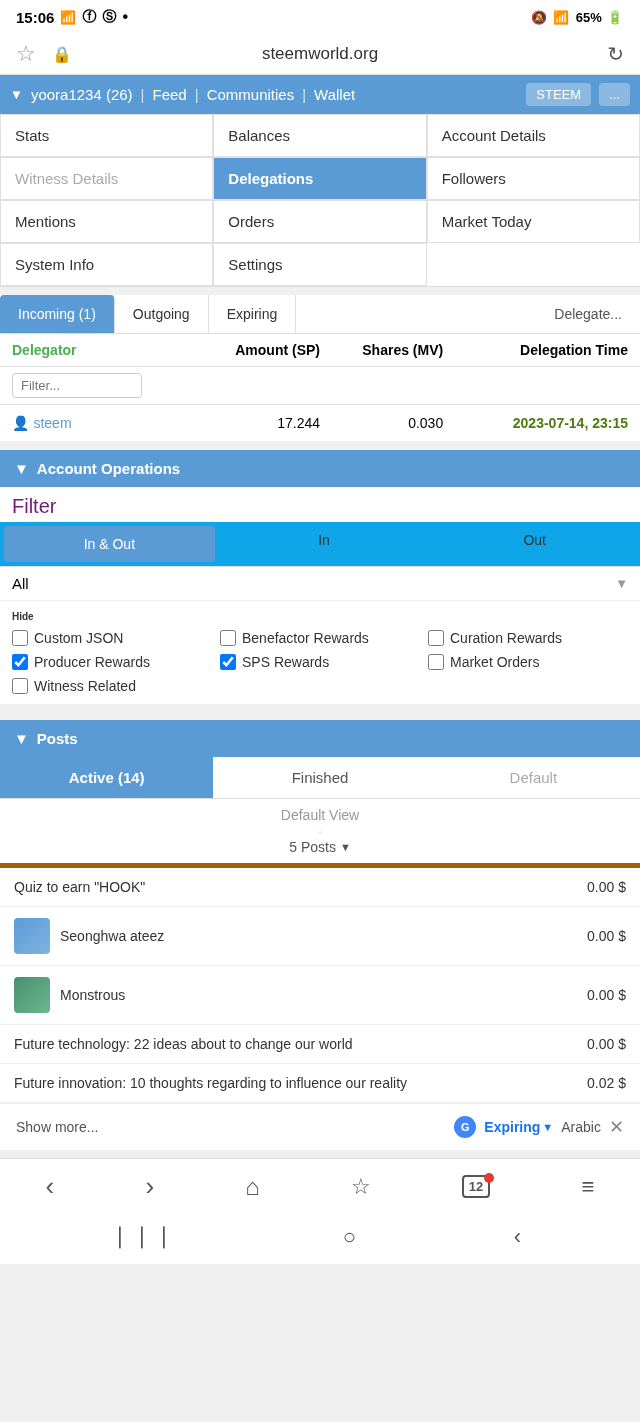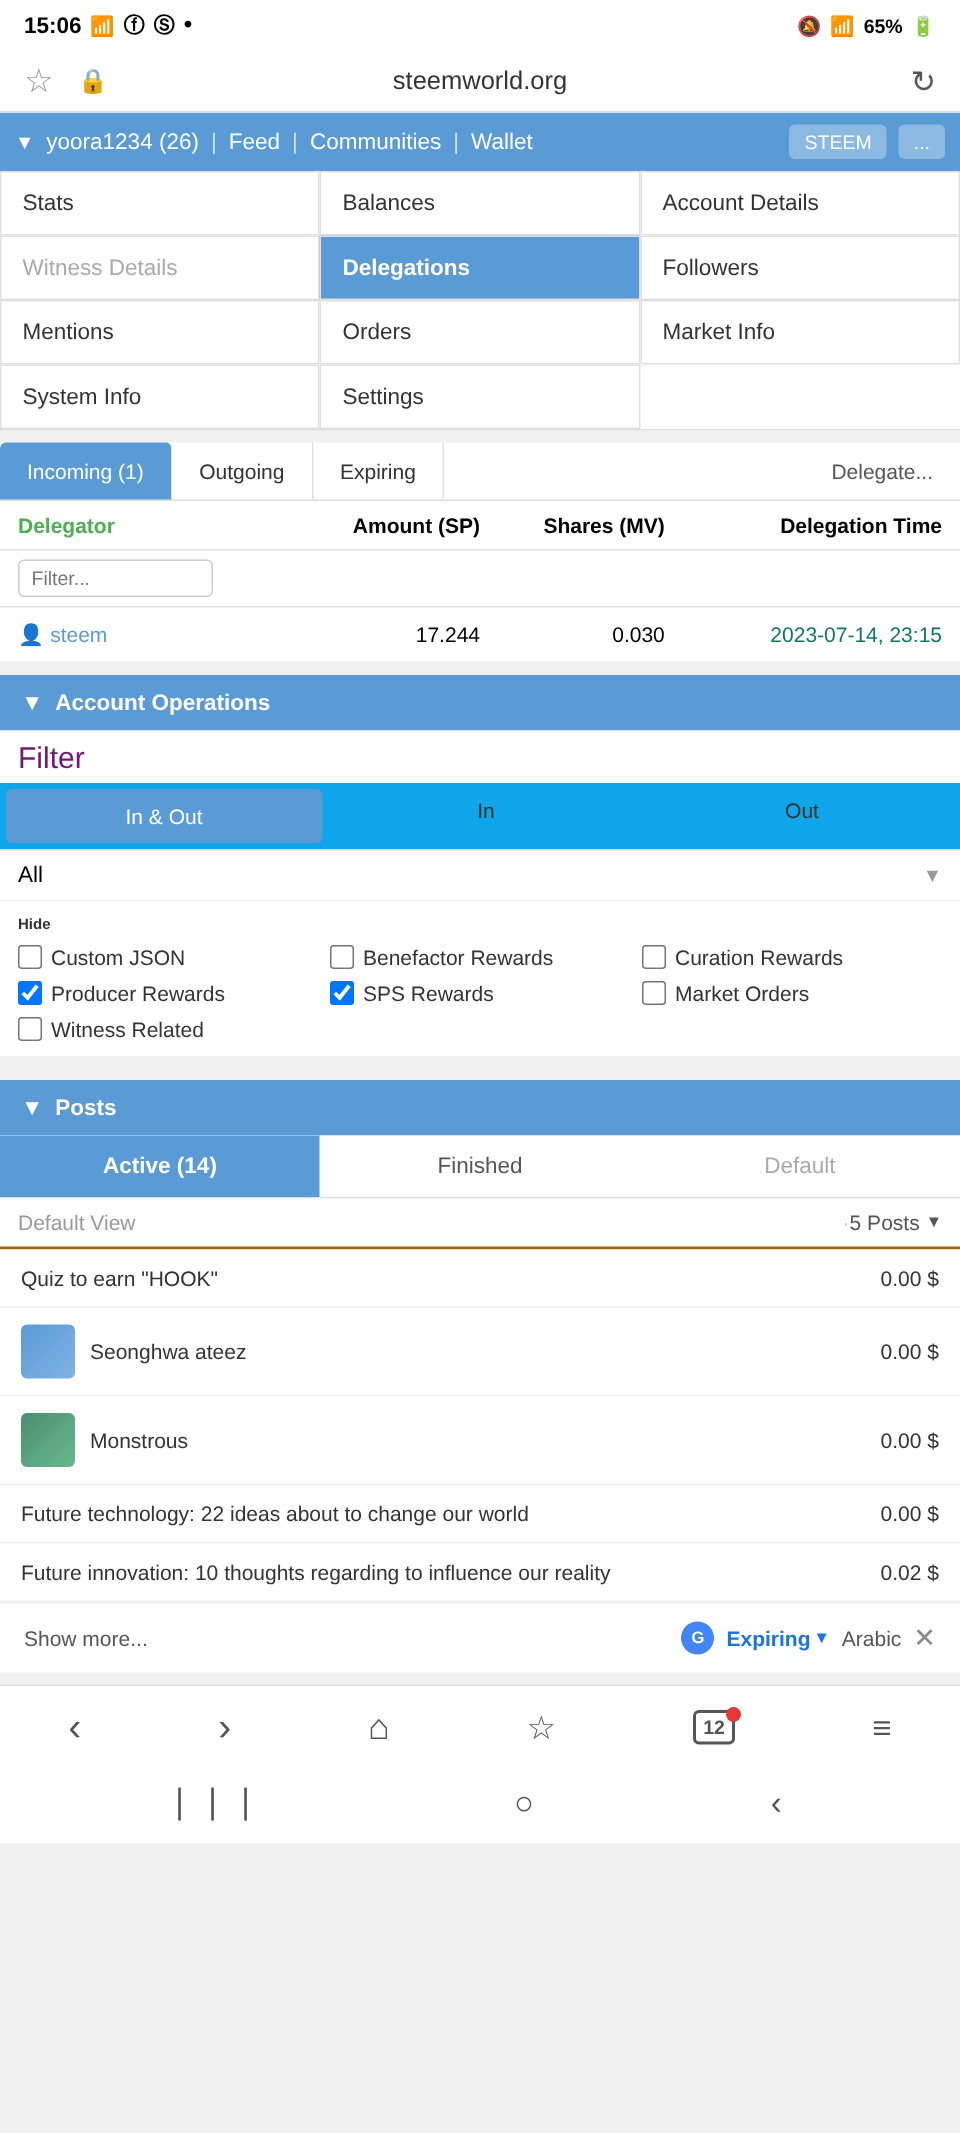--- a/index.html
+++ b/index.html
@@ -151,21 +151,21 @@
     .del-row {
       display: flex;
       padding: 10px 12px;
       align-items: center;
       border-bottom: 1px solid #f0f0f0;
       font-size: 14px;
     }
     .del-row .col1 { flex: 1.5; color: #5b9bd5; display: flex; align-items: center; gap: 4px; }
     .del-row .col2 { flex: 1; text-align: right; }
     .del-row .col3 { flex: 1; text-align: right; }
-    .del-row .col4 { flex: 1.5; text-align: right; color: #0f766e; }
+    .del-row .col4 { flex: 1.5; text-align: right; color: #4d7c0f; font-weight: bold; }
 
     
     .section-header {
       background: #5b9bd5;
       color: white;
       padding: 10px 14px;
       font-size: 15px;
       font-weight: bold;
       display: flex;
       align-items: center;
@@ -290,23 +290,24 @@
     }
     .posts-tab.search-tab {
       color: #aaa;
     }
 
     .posts-controls {
       background: white;
       display: flex;
       align-items: center;
       padding: 8px 12px;
-      border-bottom: 2px solid #a16207;
+      border-bottom: 5px solid #a16207;
       font-size: 14px;
       color: #555;
+      flex-direction: column;
     }
     .posts-controls .view-select { flex: 1; color: #999; }
     .posts-controls .posts-count {
       display: flex;
       align-items: center;
       gap: 4px;
     }
 
     .post-item {
       background: white;
@@ -453,21 +454,21 @@
 
   <div class="nav-grid">
     <div class="nav-cell">Stats</div>
     <div class="nav-cell">Balances</div>
     <div class="nav-cell">Account Details</div>
     <div class="nav-cell muted">Witness Details</div>
     <div class="nav-cell active">Delegations</div>
     <div class="nav-cell">Followers</div>
     <div class="nav-cell">Mentions</div>
     <div class="nav-cell">Orders</div>
-    <div class="nav-cell">Market Info</div>
+    <div class="nav-cell">Market Today</div>
     <div class="nav-cell">System Info</div>
     <div class="nav-cell">Settings</div>
   </div>
 
   <div class="section-gap"></div>
 
   <div class="delegation-tabs">
     <div class="del-tab active">Incoming (1)</div>
     <div class="del-tab">Outgoing</div>
     <div class="del-tab">Expiring</div>

